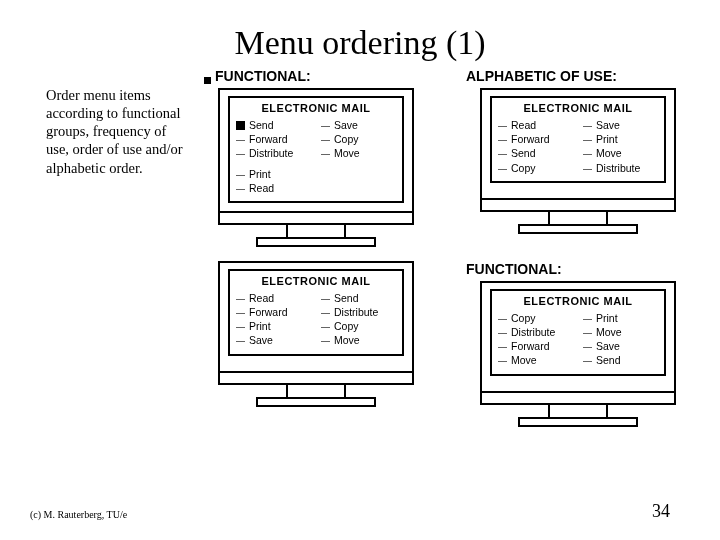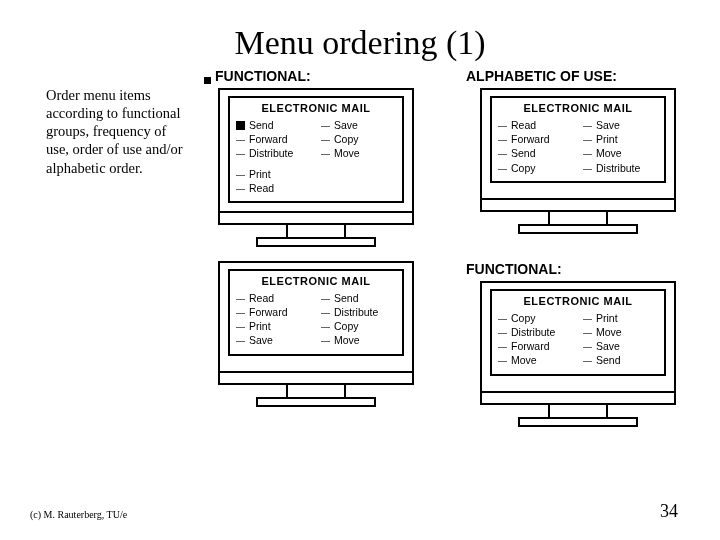--- a/index.html
+++ b/index.html
@@ -124,21 +124,21 @@
     margin: 0 auto;
   }
   .footer-left {
     position: absolute;
     left: 30px;
     bottom: 20px;
     font-size: 10px;
   }
   .footer-right {
     position: absolute;
-    right: 42px;
+    right: 50px;
     bottom: 18px;
     font-size: 18px;
   }
 </style>
 </head>
 <body>
 
 <div class="title">Menu ordering (1)</div>
 
 <div class="content">

